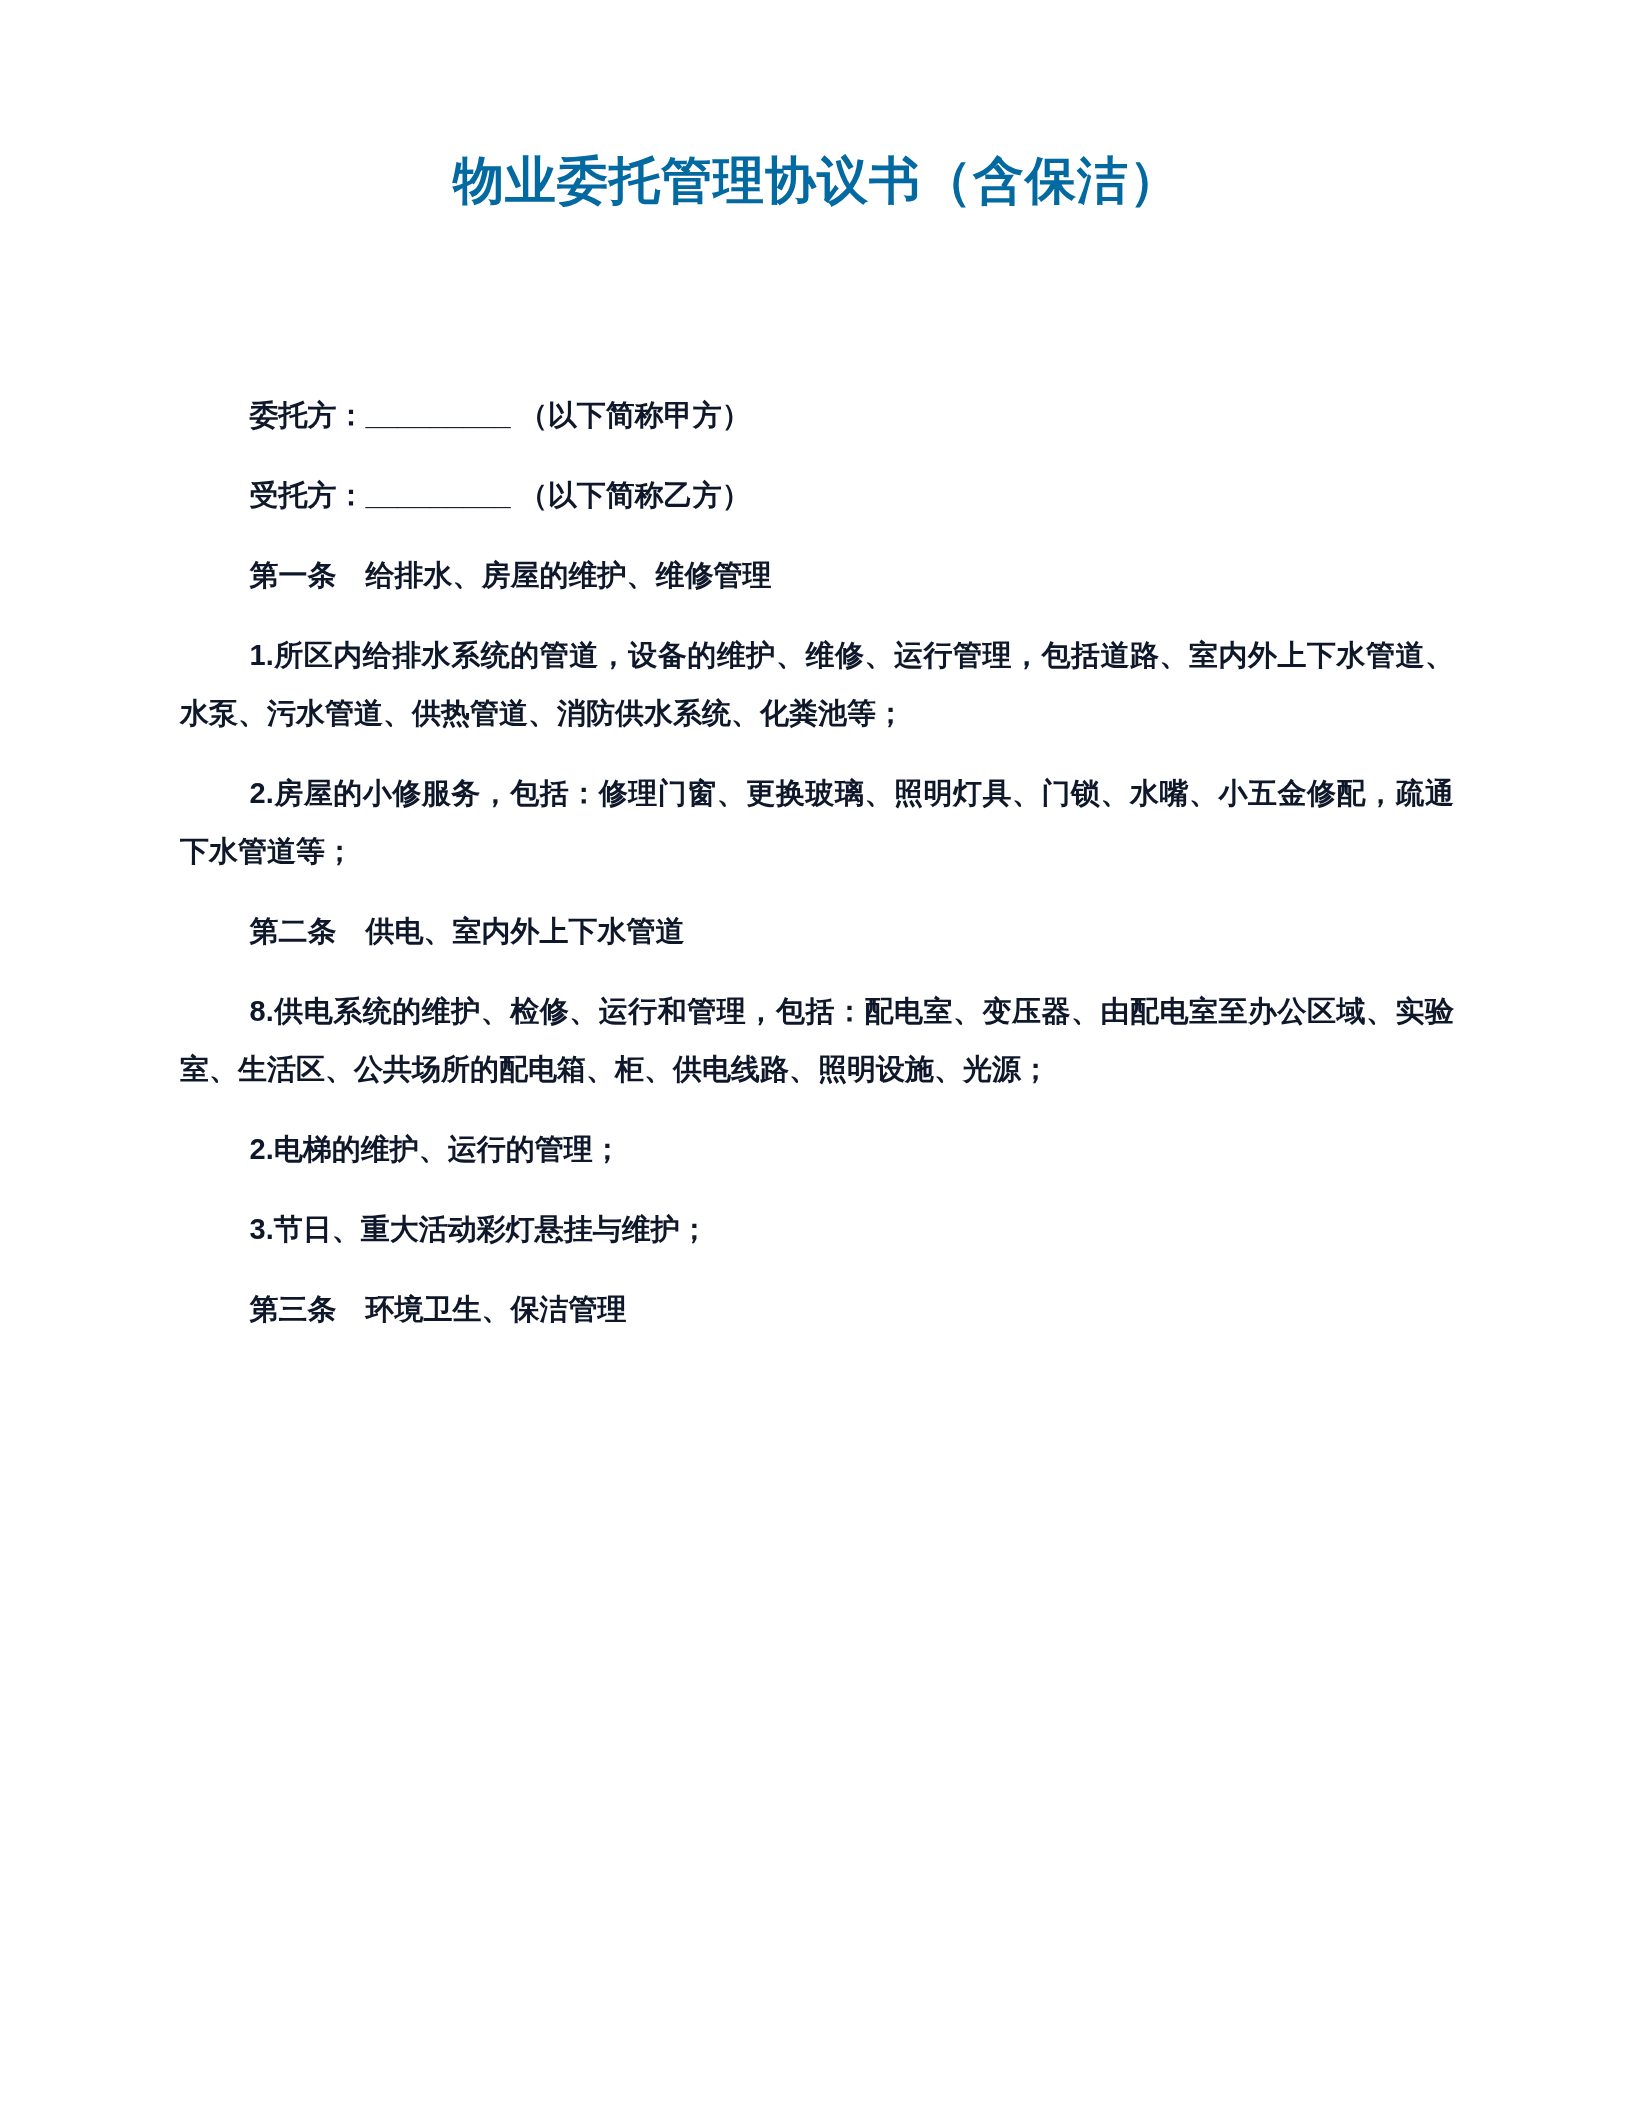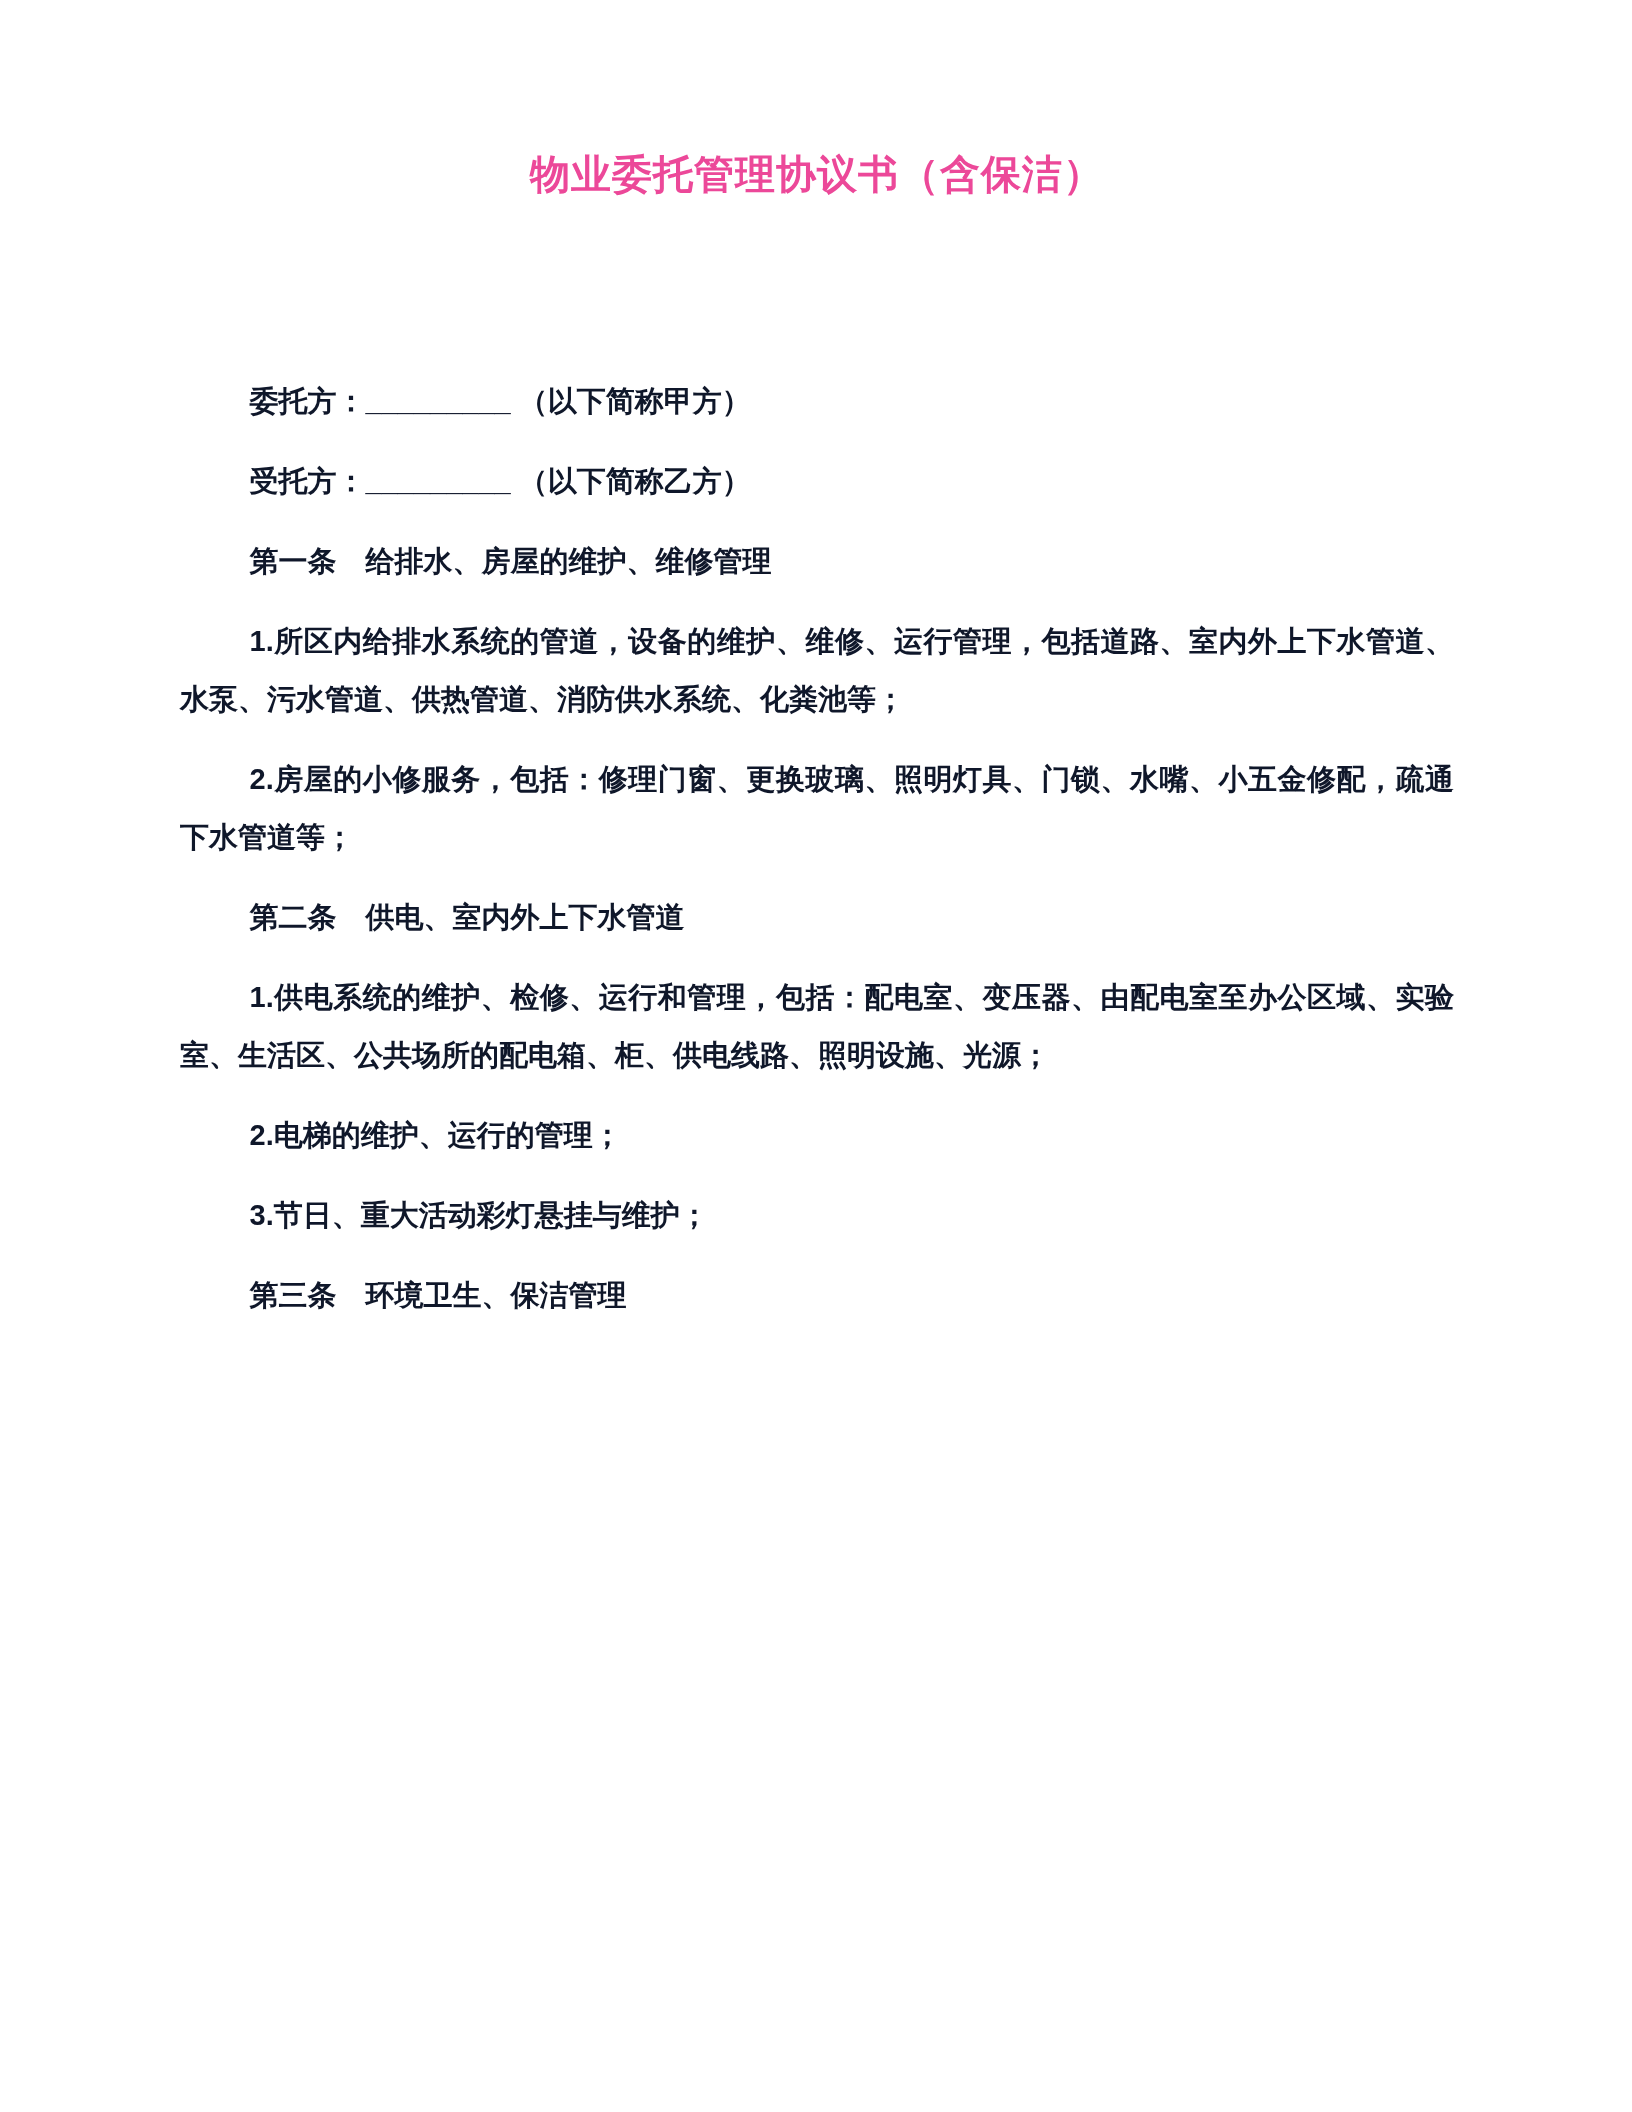--- a/index.html
+++ b/index.html
@@ -14,25 +14,25 @@
     box-sizing: border-box;
     background: #ffffff;
     padding: 148px 178px 0 180px;
     font-family: "Liberation Sans", "DejaVu Sans", sans-serif;
     color: #141414;
     overflow: hidden;
   }
   .doc-title {
     margin: 0 0 172px 0;
     text-align: center;
-    font-size: 40px;
+    font-size: 51px;
     font-weight: bold;
     letter-spacing: 1px;
     line-height: 1.3;
-    color: #ec4899;
+    color: #0369a1;
   }
   .doc-body p {
     margin: 0 0 22px 0;
     font-size: 29px;
     font-weight: bold;
     line-height: 2.0;
     text-align: justify;
     text-indent: 2.4em;
     word-break: break-all;
     color: #0f172a;
@@ -47,18 +47,18 @@
 <div class="page">
   <h1 class="doc-title">物业委托管理协议书（含保洁）</h1>
 
   <div class="doc-body">
     <p>委托方：_________ （以下简称甲方）</p>
     <p>受托方：_________ （以下简称乙方）</p>
     <p class="heading">第一条　给排水、房屋的维护、维修管理</p>
     <p>1.所区内给排水系统的管道，设备的维护、维修、运行管理，包括道路、室内外上下水管道、水泵、污水管道、供热管道、消防供水系统、化粪池等；</p>
     <p>2.房屋的小修服务，包括：修理门窗、更换玻璃、照明灯具、门锁、水嘴、小五金修配，疏通下水管道等；</p>
     <p class="heading">第二条　供电、室内外上下水管道</p>
-    <p>1.供电系统的维护、检修、运行和管理，包括：配电室、变压器、由配电室至办公区域、实验室、生活区、公共场所的配电箱、柜、供电线路、照明设施、光源；</p>
+    <p>8.供电系统的维护、检修、运行和管理，包括：配电室、变压器、由配电室至办公区域、实验室、生活区、公共场所的配电箱、柜、供电线路、照明设施、光源；</p>
     <p>2.电梯的维护、运行的管理；</p>
     <p>3.节日、重大活动彩灯悬挂与维护；</p>
     <p class="heading">第三条　环境卫生、保洁管理</p>
   </div>
 </div>
 
 </body></html>

